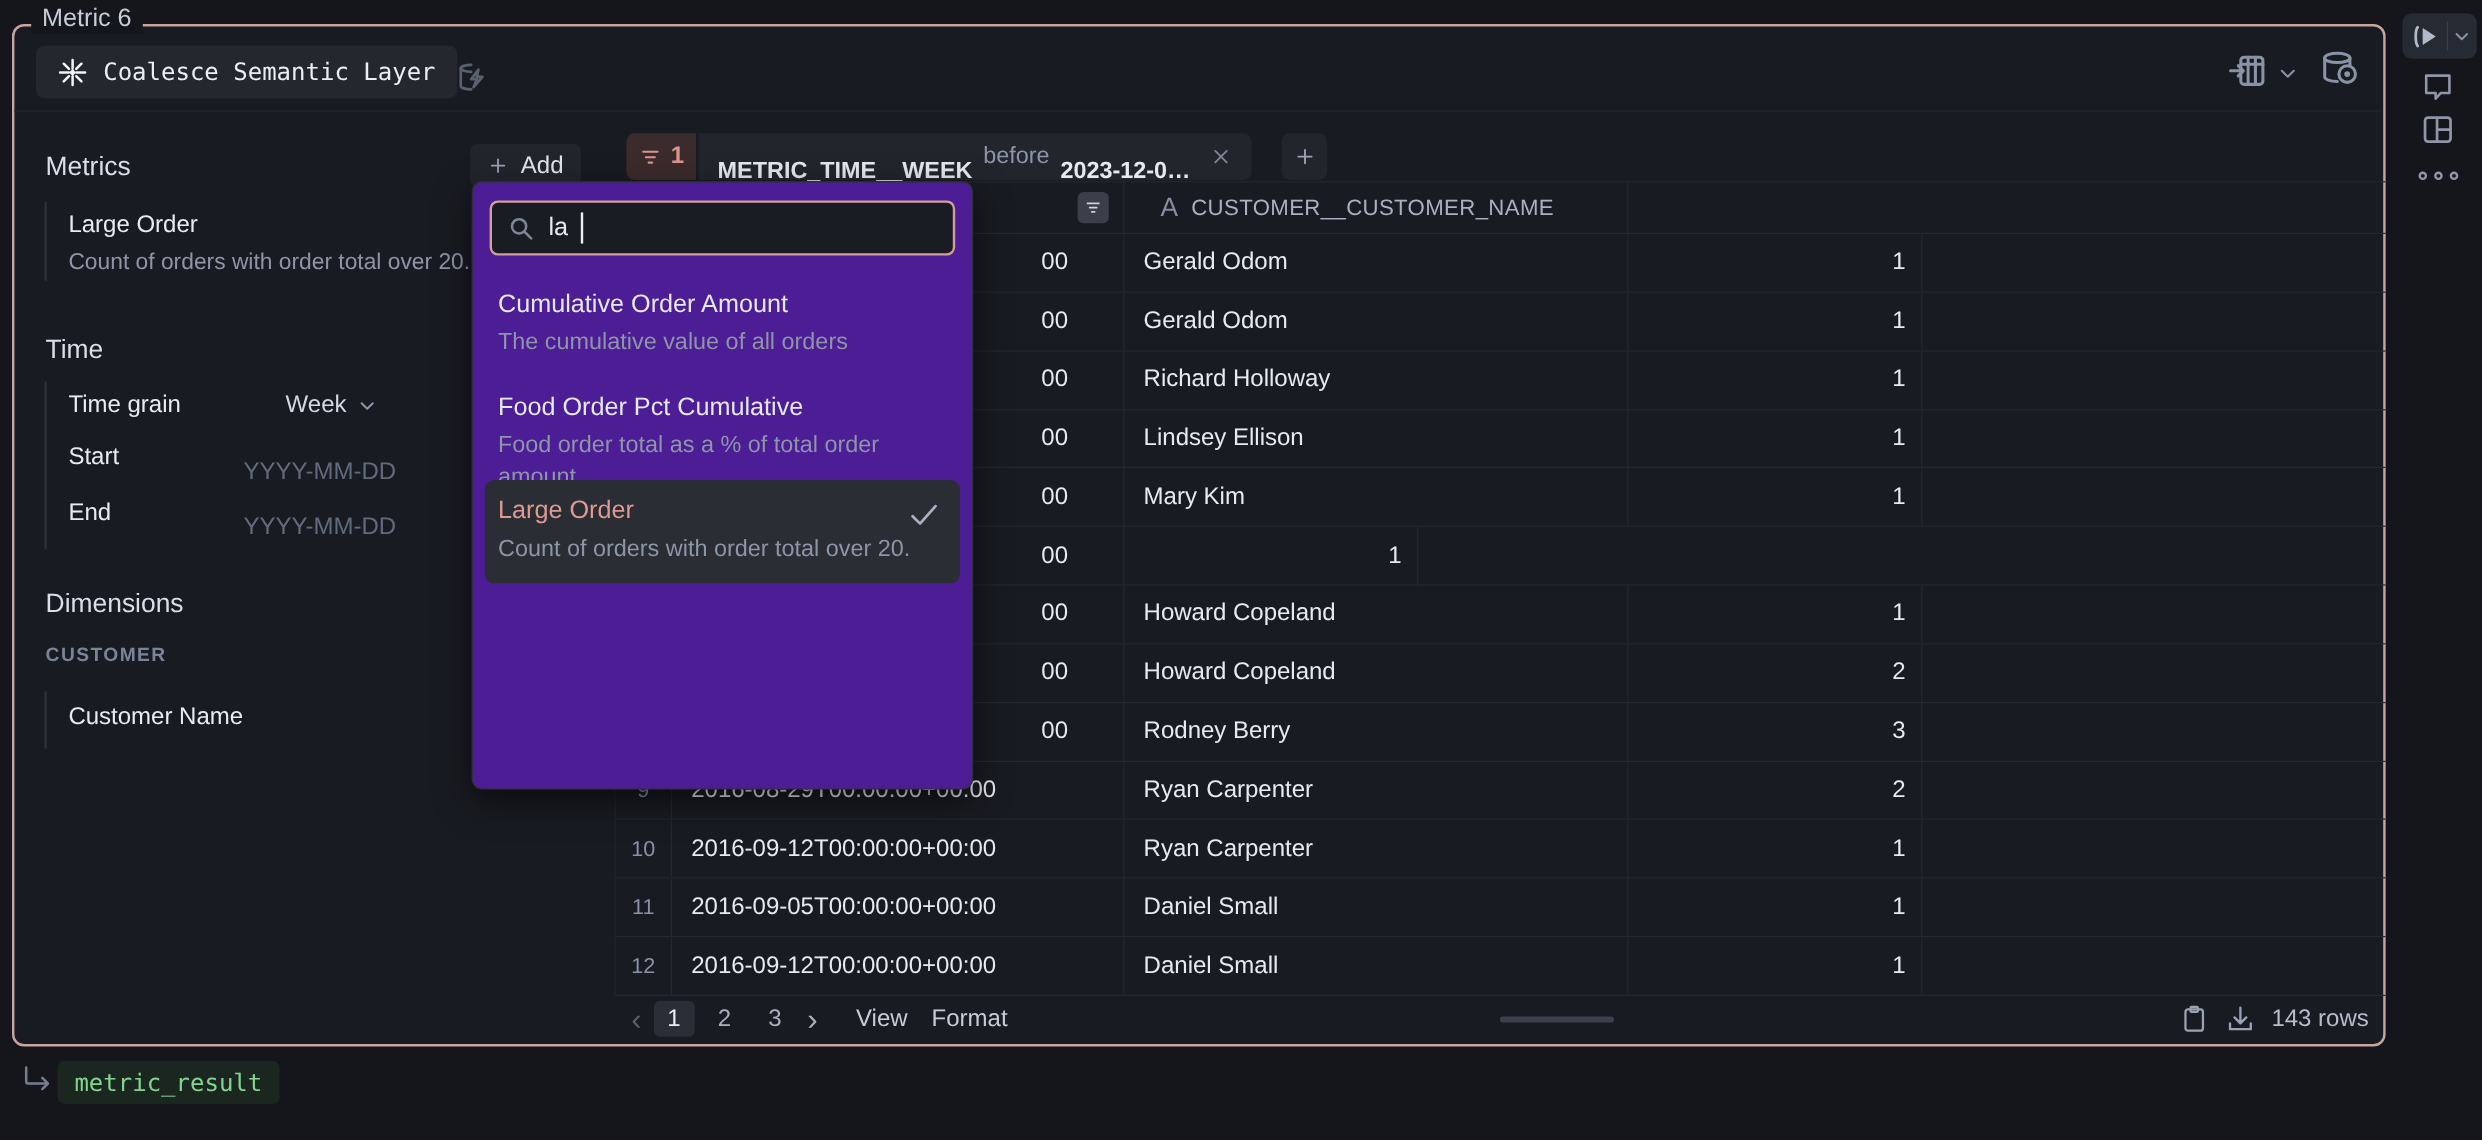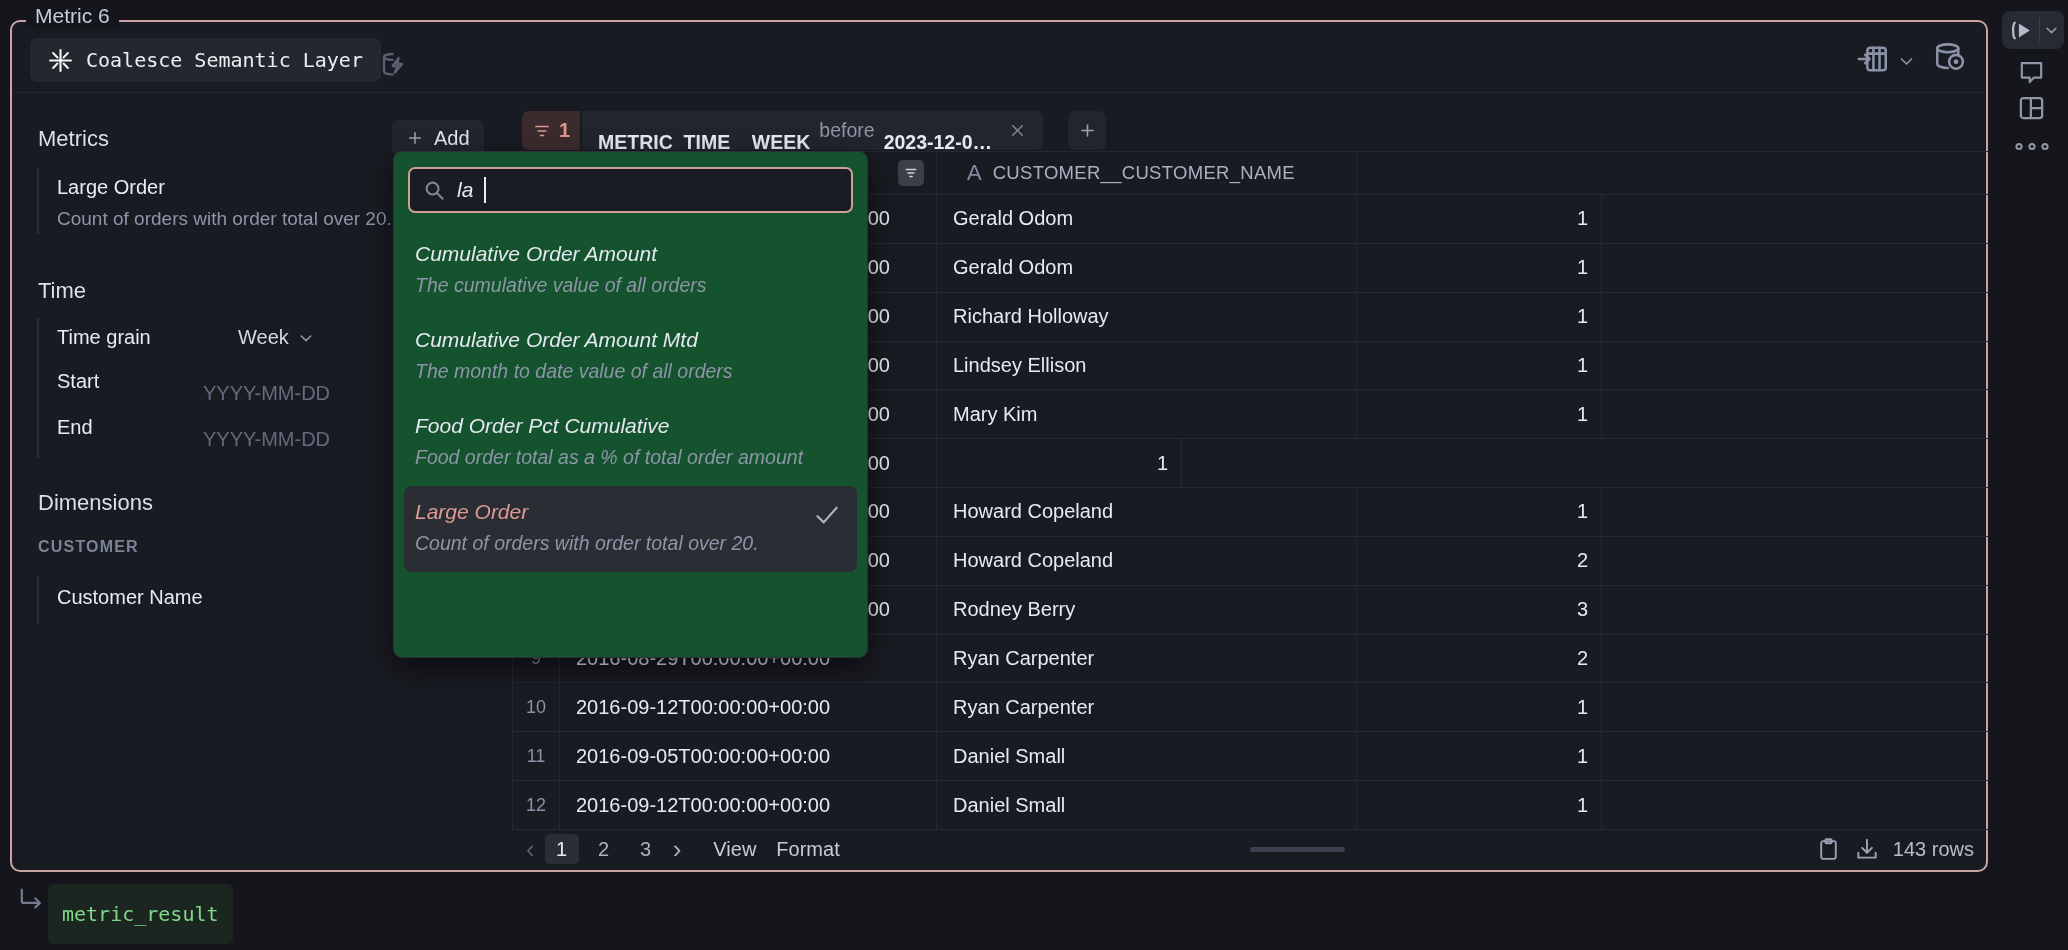--- a/index.html
+++ b/index.html
@@ -74,22 +74,22 @@
   .pg-next{color:#aab1c2;font-size:26px;padding:0 6px;cursor:pointer;}
   .pg{min-width:26px;height:30px;display:flex;align-items:center;justify-content:center;
      font-size:20px;color:#aab1c2;border-radius:5px;padding:0 4px;cursor:pointer;}
   .pg.active{background:#2b2e37;color:#e9ecf2;}
   .ft-link{font-size:20px;color:#c6ccd8;margin-left:26px;cursor:pointer;}
   .scroll-thumb{position:absolute;left:738px;top:17px;width:95px;height:5px;border-radius:3px;background:#3c404f;cursor:grab;}
   .ft-right{position:absolute;right:14px;top:0;height:39px;display:flex;align-items:center;gap:13px;color:#9aa2b4;}
   .ft-rows{font-size:20px;color:#b6bdcc;}
 
   
-  .dropdown{left:393px;top:151px;width:475px;height:507px;background:#14532d;border:1px solid #2e3039;
-    border-radius:9px;box-shadow:0 10px 28px rgba(0,0,0,.55);z-index:30;box-sizing:border-box;font-style:italic;}
+  .dropdown{left:393px;top:151px;width:418px;height:507px;background:#4c1d95;border:1px solid #2e3039;
+    border-radius:9px;box-shadow:0 10px 28px rgba(0,0,0,.55);z-index:30;box-sizing:border-box;}
   .dd-search{position:absolute;left:14px;right:14px;top:15px;height:46px;border:2px solid #cf9f9a;
     border-radius:7px;background:#1a1c23;display:flex;align-items:center;padding:0 13px;gap:11px;box-sizing:border-box;}
   .dd-search .q{font-size:21px;color:#e8eaf0;}
   .caret{width:2px;height:26px;background:#eceef4;}
   .dd-opts{position:absolute;left:0;right:0;top:76px;}
   .dd-item{height:86px;margin:0 10px;border-radius:8px;padding:13px 0 0 11px;box-sizing:border-box;position:relative;cursor:pointer;}
   .dd-item.hl{background:#2a2c34;}
   .dd-item.sel{background:#2b2d35;}
   .dd-title{font-size:21px;color:#e4e8f0;line-height:26px;}
   .dd-item.sel .dd-title{color:#dd9a93;}
@@ -100,21 +100,21 @@
   .run-group{left:2002px;top:11px;width:62px;height:38px;background:#262a33;border-radius:8px;
     display:flex;align-items:center;z-index:3;cursor:pointer;}
   .run-group .run-ico{color:#b2bac9;margin-left:7px;}
   .run-group .sep{width:1px;height:24px;background:#3a3e4a;margin:0 4px 0 5px;}
   .run-group .chev{color:#8a92a6;}
   .rail-ico{color:#8e96a8;cursor:pointer;}
 
   
   .out-arrow{left:16px;top:886px;color:#767d90;}
   .out-chip{left:48px;top:884px;height:36px;background:#1c2620;border-radius:6px;display:flex;
-    align-items:center;padding:12px 14px;}
+    align-items:center;padding:0 14px;}
   .out-chip .v{font-family:"DejaVu Sans Mono",monospace;font-size:20px;color:#80d78b;}
 </style>
 </head>
 <body>
 
 <div class="abs cell-frame"></div>
 <div class="abs metric-label">Metric 6</div>
 <div class="abs header-divider"></div>
 
 <div class="abs source-chip">
@@ -365,24 +365,20 @@
     </span>
     <span class="q">la</span>
     <span class="caret"></span>
   </div>
   <div class="dd-opts">
       <div class="dd-item">
         <div class="dd-title">Cumulative Order Amount</div>
         <div class="dd-desc">The cumulative value of all orders</div>
       </div>
       <div class="dd-item">
-        <div class="dd-title">Cumulative Order Amount Mtd</div>
-        <div class="dd-desc">The month to date value of all orders</div>
-      </div>
-      <div class="dd-item">
         <div class="dd-title">Food Order Pct Cumulative</div>
         <div class="dd-desc">Food order total as a % of total order amount</div>
       </div>
       <div class="dd-item sel">
         <div class="dd-title">Large Order</div>
         <div class="dd-desc">Count of orders with order total over 20.</div>
         <span class="dd-check">
           <svg width="27" height="27" viewBox="0 0 24 24" fill="none" stroke="currentColor" stroke-width="2" stroke-linecap="round" stroke-linejoin="round">
             <path d="M4 13.5l5.5 5.5L21 6"></path>
           </svg>

